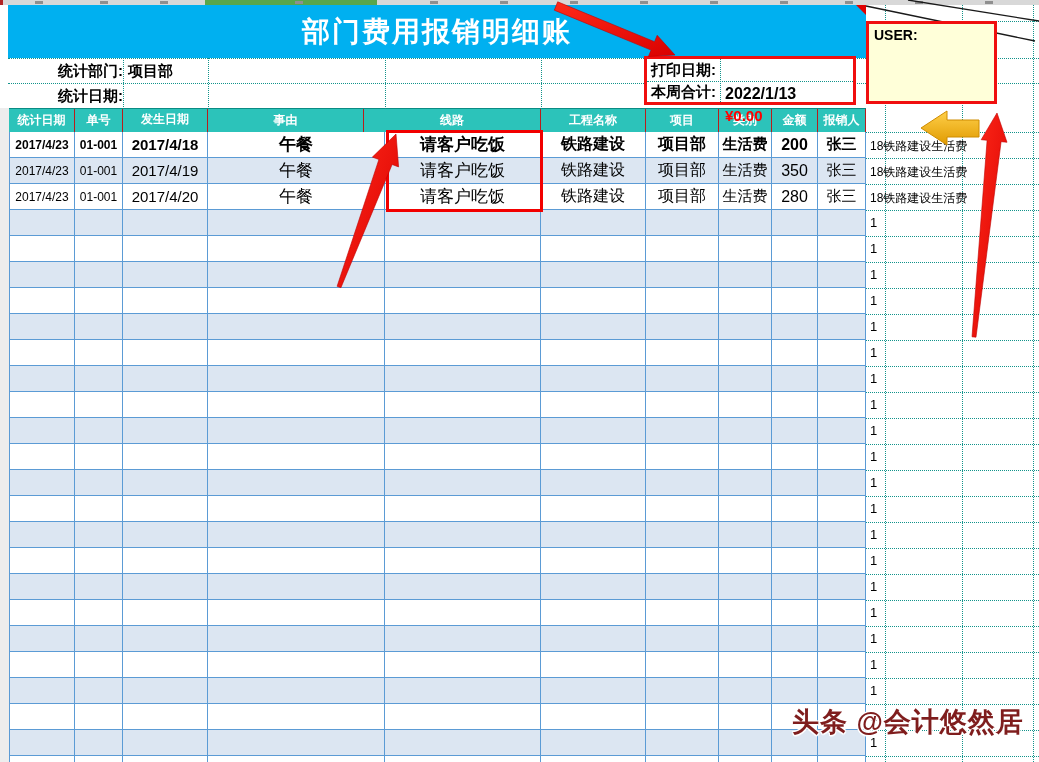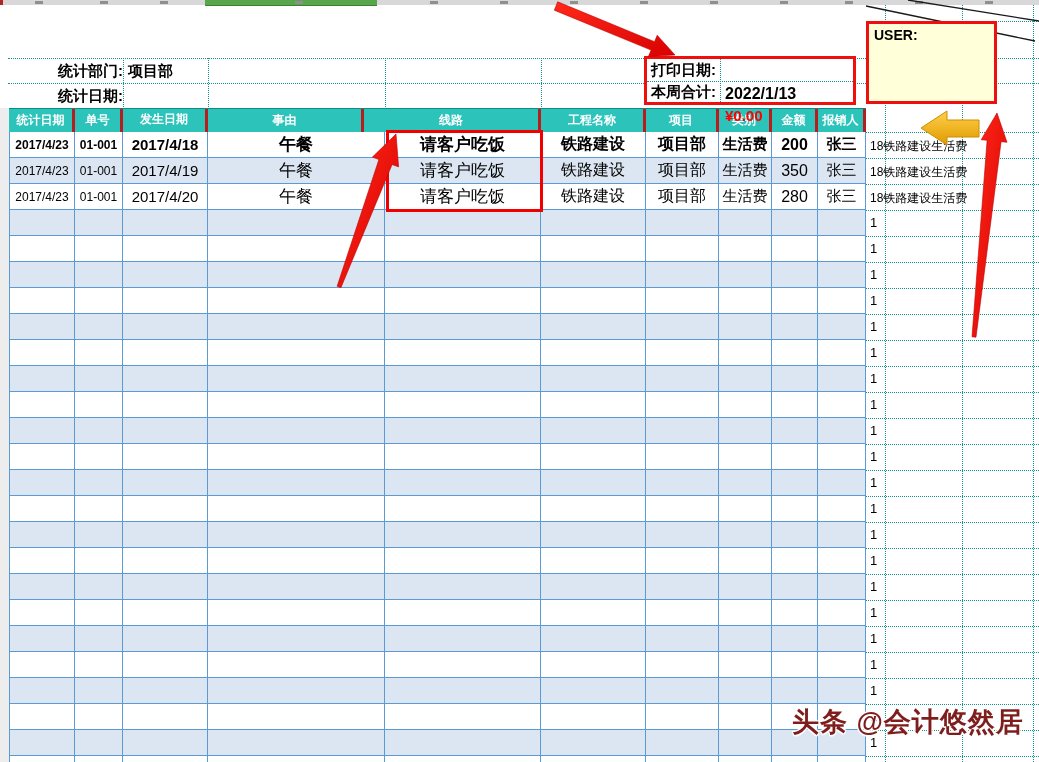--- a/index.html
+++ b/index.html
@@ -30,21 +30,21 @@
   .pb-row{position:absolute;left:0;width:206px;height:21px;line-height:21px;padding-left:14px;}
   .pb-label{position:absolute;left:4px;font-size:15px;font-weight:bold;}
   .pb-value{position:absolute;left:78px;font-size:16px;font-weight:bold;margin-top:24px;}
   .pb-red{color:#ff0000;font-size:15px;}
   #pb-div{position:absolute;left:0;top:22px;width:206px;border-top:1px dotted #12938b;}
   #pb-vdiv{position:absolute;left:73px;top:0;height:43px;border-left:1px dotted #12938b;}
 
   
   #thead{left:9px;top:108px;width:857px;height:24px;display:flex;z-index:4;border-top:1px solid #0a8c84;box-sizing:border-box;}
   .hcell{background:#2cc3ba;color:#fff;font-weight:bold;font-size:12px;text-align:center;
-         line-height:23px;box-sizing:border-box;border-right:3px solid #b91c1c;height:23px;}
+         line-height:23px;box-sizing:border-box;border-right:1px solid #b91c1c;height:23px;}
   #tbody{left:9px;top:132px;width:857px;z-index:4;}
   .trow{display:flex;height:26px;box-sizing:border-box;border-bottom:1px solid #5B9BD5;background:#fff;}
   .trow.alt{background:#dce6f2;}
   .cell{box-sizing:border-box;border-right:1px solid #5B9BD5;text-align:center;overflow:hidden;
         display:flex;align-items:center;justify-content:center;color:#000;}
   .trow .cell:first-child{border-left:1px solid #5B9BD5;}
   .cell.bold{font-weight:bold;}
 
   
   #gutter{left:0;top:108px;width:9px;height:654px;background:#ededed;z-index:1;}
@@ -85,20 +85,24 @@
       <div class="strip-mark" style="left: 500px;"></div>
       <div class="strip-mark" style="left: 570px;"></div>
       <div class="strip-mark" style="left: 640px;"></div>
       <div class="strip-mark" style="left: 710px;"></div>
       <div class="strip-mark" style="left: 780px;"></div>
       <div class="strip-mark" style="left: 845px;"></div>
       <div class="strip-mark" style="left: 915px;"></div>
       <div class="strip-mark" style="left: 985px;"></div>
     </div>
 
+  <div class="abs" id="titlebar">
+    <span class="t">部门费用报销明细账</span>
+    <div id="comment-marker"></div>
+  </div>
 
   <div class="abs info-label" style="left:9px;top:58px;width:114px;">统计部门:</div>
   <div class="abs info-value" style="left:128px;top:58px;width:250px;">项目部</div>
   <div class="abs info-label" style="left:9px;top:83px;width:114px;">统计日期:</div>
 
   <div class="abs doth" style="left:8px;top:58px;width:858px;"></div>
   <div class="abs doth" style="left:8px;top:83px;width:858px;"></div>
   <div class="abs dotv" style="left:123px;top:58px;height:49px;"></div>
   <div class="abs dotv" style="left:208px;top:58px;height:49px;"></div>
   <div class="abs dotv" style="left:385px;top:58px;height:49px;"></div>

